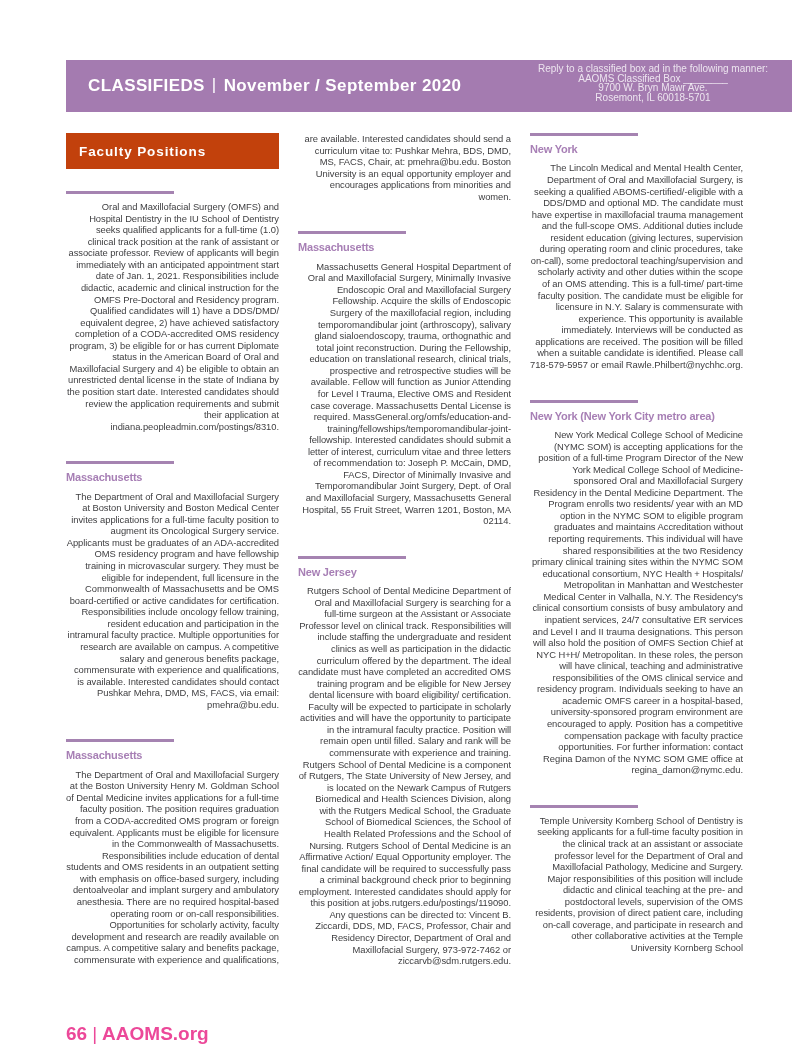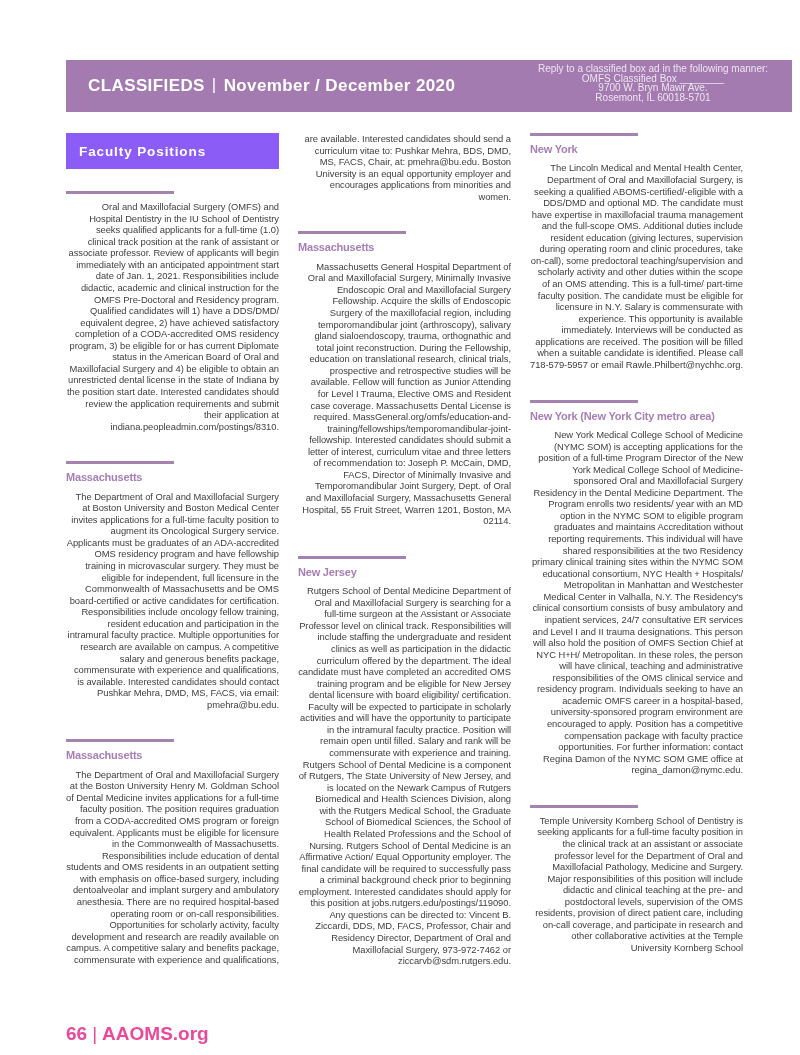--- a/index.html
+++ b/index.html
@@ -22,21 +22,21 @@
     position:absolute; left:462px; top:4px; width:250px;
     color:rgba(255,255,255,0.8); font-size:10px; line-height:9.6px;text-align:center;
   }
   
   .content {
     position:absolute; left:66px; top:133px; width:677px; height:892px;
     display:flex; gap:19px;
   }
   .col { width:213px; overflow:hidden; }
   .fp-bar {
-    height:36px; background:#8b5cf6; display:flex; align-items:center;
+    height:36px; background:#c2410c; display:flex; align-items:center;
     padding-left:13px; box-sizing:border-box; margin-bottom:22px;
   }
   .fp-bar span {
     color:#ffffff; font-weight:bold; font-size:13.5px; letter-spacing:0.9px;
   }
   .listing { margin-top:29px; }
   .listing.mt0 { margin-top:0; }
   .rule { width:108px; height:3px; background:#a583b1; margin:0 0 7px 0; }
   h2.state {
     margin:0 0 7px 0; color:#a77fb5; font-size:11px; line-height:1.13;
@@ -54,25 +54,25 @@
   }
   .footer .sep { margin:0 5px; font-weight:normal; }
 </style>
 </head>
 <body>
 
 <div class="page">
 
   <div class="banner">
     <div class="banner-title">
-      <span>CLASSIFIEDS</span><span class="pipe">|</span><span>November / December 2020</span>
+      <span>CLASSIFIEDS</span><span class="pipe">|</span><span>November / September 2020</span>
     </div>
     <div class="reply">
       <div>Reply to a classified box ad in the following manner:</div>
-      <div>OMFS Classified Box ________</div>
+      <div>AAOMS Classified Box ________</div>
       <div>9700 W. Bryn Mawr Ave.</div>
       <div>Rosemont, IL 60018-5701</div>
     </div>
   </div>
 
   <div class="content">
 
     <div class="col">
       <div class="fp-bar">
         <span>Faculty Positions</span>

